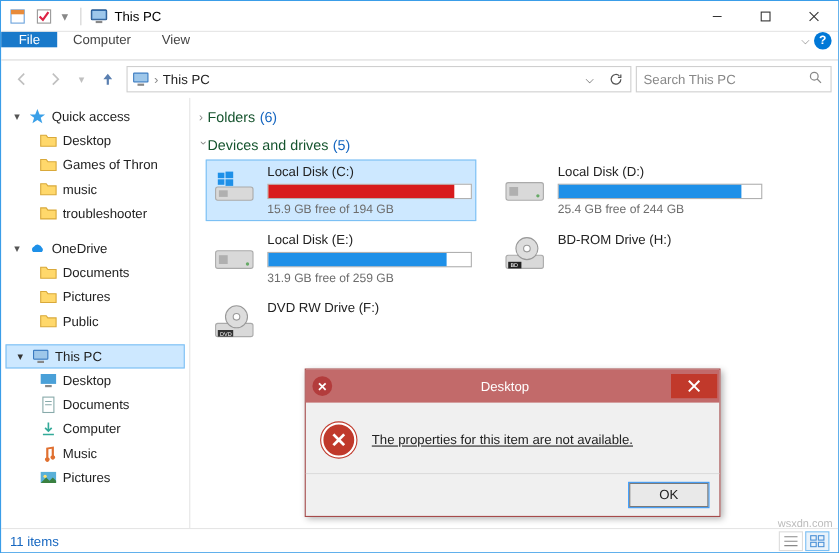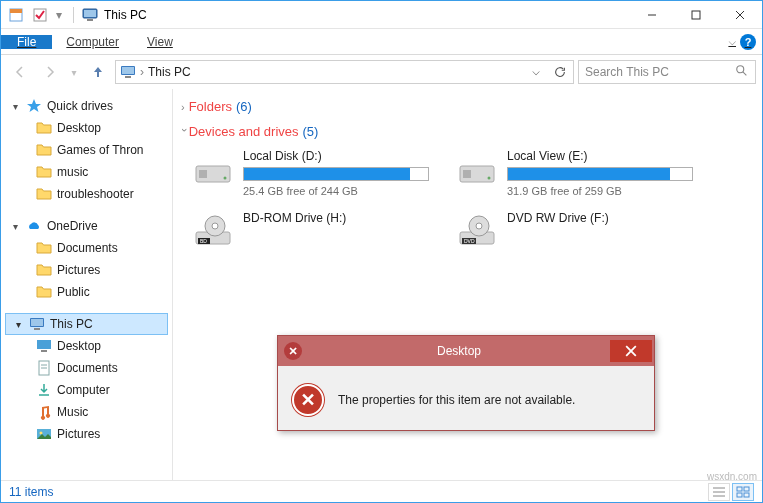--- a/index.html
+++ b/index.html
@@ -11,21 +11,21 @@
   .qat { display: flex; align-items: center; gap: 2px; padding: 0 4px; }
   .qat-icon { width: 22px; height: 22px; display: flex; align-items: center; justify-content: center; }
   .title-sep { width: 1px; height: 16px; background: #d0d0d0; margin: 0 4px; }
   .title-icon { width: 16px; height: 16px; margin: 0 4px; }
   .title-text { font-size: 12px; color: #000; padding-left: 2px; }
   .winctrls { margin-left: auto; display: flex; }
   .winbtn { width: 44px; height: 28px; display: flex; align-items: center; justify-content: center; font-family: inherit; }
   .winbtn svg { width: 10px; height: 10px; }
 
   
-  .ribbon { height: 26px; display: flex; align-items: center; border-bottom: 1px solid #dadada; text-decoration: underline; }
+  .ribbon { height: 26px; display: flex; align-items: flex-start; border-bottom: 1px solid #dadada; }
   .rib-file { background: #1979ca; color: #fff; padding: 0 16px; display: flex; align-items: center; font-size: 12px; }
   .rib-tab { padding: 0 14px; display: flex; align-items: center; color: #444; }
   .rib-right { margin-left: auto; display: flex; align-items: center; padding-right: 6px; gap: 4px; }
   .help-icon { width: 16px; height: 16px; border-radius: 50%; background: #0078d7; color: #fff; font-size: 11px; font-weight: bold; display: flex; align-items: center; justify-content: center; }
 
   
   .navrow { height: 34px; display: flex; align-items: center; padding: 4px 6px; gap: 4px; }
   .navarrow { width: 26px; height: 24px; display: flex; align-items: center; justify-content: center; color: #8a8a8a; }
   .navarrow.disabled { color: #c0c0c0; }
   .addressbar { flex: 1; height: 24px; border: 1px solid #cfcfcf; display: flex; align-items: center; padding: 0 2px; }
@@ -50,21 +50,21 @@
   .tree-item.sel { background: #cde8ff; border: 1px solid #7cc0f4; margin: 0 4px; padding-left: 10px; }
   .chev { width: 12px; color: #999; font-size: 10px; transform-origin: center; }
   .chev.open { color: #555; }
   .ticon { width: 18px; height: 18px; margin-right: 4px; display: flex; align-items: center; justify-content: center; }
   .tlabel { white-space: nowrap; overflow: hidden; text-overflow: ellipsis; }
   .tree-spacer { height: 10px; }
 
   
   .group-header { display: flex; align-items: center; color: #1a5fb4; font-size: 13px; padding: 4px 0 6px 0; }
   .group-chev { color: #888; padding-right: 4px; font-size: 11px; }
-  .group-title { color: #ef4444; }
+  .group-title { color: #14532d; }
 
   .drive-grid { display: flex; flex-wrap: wrap; gap: 6px 18px; padding-left: 6px; }
   .drive { display: flex; width: 246px; padding: 4px; gap: 8px; align-items: flex-start; }
   .drive.sel { background: #cde8ff; border: 1px solid #7cc0f4; padding: 3px; }
   .drive-icon { width: 44px; height: 36px; display: flex; align-items: center; justify-content: center; flex-shrink: 0; margin-top: 2px; }
   .drive-body { flex: 1; }
   .drive-name { font-size: 12px; padding-bottom: 2px; }
   .drive-bar { height: 14px; border: 1px solid #b0b0b0; background: #fff; display: flex; margin: 2px 0 4px 0; }
   .drive-fill { height: 100%; }
   .drive-fill.red { background: #d81b1b; }
@@ -79,21 +79,21 @@
 
   
   .dialog { position: absolute; left: 276px; top: 334px; width: 378px; background: #f0f0f0; border: 1px solid #a64b4b; box-shadow: 2px 2px 6px rgba(0,0,0,0.3); z-index: 20; }
   .dialog-title { height: 30px; background: #c26a6a; display: flex; align-items: center; padding: 0 6px; color: #fff; }
   .dlg-icon { width: 18px; height: 18px; border-radius: 50%; background: #b33c3c; color: #fff; display: flex; align-items: center; justify-content: center; margin-right: 6px; font-size: 11px; font-weight: bold; }
   .dlg-title-text { flex: 1; text-align: center; font-size: 12px; }
   .dlg-close { width: 42px; height: 22px; background: #c1392b; display: flex; align-items: center; justify-content: center; margin-right: -4px; }
   .dialog-body { display: flex; align-items: center; padding: 18px 14px 14px 14px; gap: 14px; }
   .error-circle { width: 32px; height: 32px; border-radius: 50%; background: #c0392b; display: flex; align-items: center; justify-content: center; flex-shrink: 0; border: 2px solid #fff; box-shadow: 0 0 0 1px #c0392b; }
   .error-x { color: #fff; font-size: 18px; font-weight: bold; }
-  .dialog-msg { font-size: 12px; color: #222; }
+  .dialog-msg { font-size: 12px; color: #222; text-decoration: underline; }
   .dialog-actions { border-top: 1px solid #dcdcdc; padding: 8px 10px; display: flex; justify-content: flex-end; }
   .ok-btn { width: 72px; height: 22px; border: 1px solid #7a7a7a; background: #e9e9e9; box-shadow: 0 0 0 1px #3399ff; display: flex; align-items: center; justify-content: center; font-size: 12px; }
 
   
   .svg16 { width: 16px; height: 16px; }
 
 </style>
 </head>
 <body>
 
@@ -202,21 +202,21 @@
 <div class="body">
 
   <div class="sidebar">
     <div class="tree-item root">
       <span class="chev open">▾</span>
       <span class="ticon">
           <svg class="svg16" viewBox="0 0 16 16">
             <path d="M8 1 L10 6 L15 6 L11 9 L12.5 14 L8 11 L3.5 14 L5 9 L1 6 L6 6 Z" fill="#3aa0e8"></path>
           </svg>
         </span>
-      <span class="tlabel">Quick drives</span>
+      <span class="tlabel">Quick access</span>
     </div>
     <div id="qa-items">
         <div class="tree-item child">
        <span class="ticon">
             <svg class="svg16" viewBox="0 0 16 16">
               <path d="M1 3 L6 3 L7.5 5 L15 5 L15 13 L1 13 Z" fill="#ffd86b" stroke="#d9a93a"></path>
             </svg>
           </span>
        <span class="tlabel">Desktop</span>
      </div>
@@ -352,20 +352,41 @@
       <span style="padding-left:4px; color:#1566c0;">(6)</span>
     </div>
 
     <div class="group-header">
       <span class="group-chev" style="transform:rotate(90deg); display:inline-block;">›</span>
       <span class="group-title">Devices and drives</span>
       <span style="padding-left:4px; color:#1566c0;">(5)</span>
     </div>
 
     <div class="drive-grid" id="drive-grid">
+        <div class="drive sel">
+       <div class="drive-icon">
+            <svg width="40" height="34" viewBox="0 0 40 34">
+              <rect x="3" y="18" width="34" height="12" rx="2" fill="#d9d9d9" stroke="#aaa"></rect>
+              <rect x="6" y="21" width="8" height="6" fill="#b0b0b0"></rect>
+              <g transform="translate(5,2)">
+                <rect x="0" y="3" width="6" height="5" fill="#1e90e8"></rect>
+                <rect x="7" y="2" width="7" height="6" fill="#1e90e8"></rect>
+                <rect x="0" y="9" width="6" height="5" fill="#1e90e8"></rect>
+                <rect x="7" y="9" width="7" height="6" fill="#1e90e8"></rect>
+              </g>
+            </svg>
+          </div>
+       <div class="drive-body">
+         <div class="drive-name">Local Disk (C:)</div>
+         <div class="drive-bar">
+              <div class="drive-fill red" style="width:92%"></div>
+            </div>
+       <div class="drive-free">15.9 GB free of 194 GB</div>
+       </div>
+     </div>
         <div class="drive ">
        <div class="drive-icon">
             <svg width="40" height="34" viewBox="0 0 40 34">
               <rect x="3" y="14" width="34" height="16" rx="2" fill="#d9d9d9" stroke="#aaa"></rect>
               <rect x="6" y="18" width="8" height="8" fill="#b0b0b0"></rect>
               <circle cx="32" cy="26" r="1.5" fill="#6a6"></circle>
             </svg>
           </div>
        <div class="drive-body">
          <div class="drive-name">Local Disk (D:)</div>
@@ -377,21 +398,21 @@
      </div>
         <div class="drive ">
        <div class="drive-icon">
             <svg width="40" height="34" viewBox="0 0 40 34">
               <rect x="3" y="14" width="34" height="16" rx="2" fill="#d9d9d9" stroke="#aaa"></rect>
               <rect x="6" y="18" width="8" height="8" fill="#b0b0b0"></rect>
               <circle cx="32" cy="26" r="1.5" fill="#6a6"></circle>
             </svg>
           </div>
        <div class="drive-body">
-         <div class="drive-name">Local View (E:)</div>
+         <div class="drive-name">Local Disk (E:)</div>
          <div class="drive-bar">
               <div class="drive-fill blue" style="width:88%"></div>
             </div>
        <div class="drive-free">31.9 GB free of 259 GB</div>
        </div>
      </div>
         <div class="drive ">
        <div class="drive-icon">
             <svg width="40" height="34" viewBox="0 0 40 34">
               <rect x="3" y="18" width="34" height="12" rx="2" fill="#d9d9d9" stroke="#aaa"></rect>
@@ -458,13 +479,16 @@
           <line x1="9" y1="1" x2="1" y2="9" stroke="#fff" stroke-width="1.5"></line>
         </svg>
     </div>
   </div>
   <div class="dialog-body">
     <div class="error-circle">
         <span class="error-x">✕</span>
       </div>
     <div class="dialog-msg">The properties for this item are not available.</div>
   </div>
+  <div class="dialog-actions">
+    <div class="ok-btn">OK</div>
+  </div>
 </div>
 
 </body></html>

